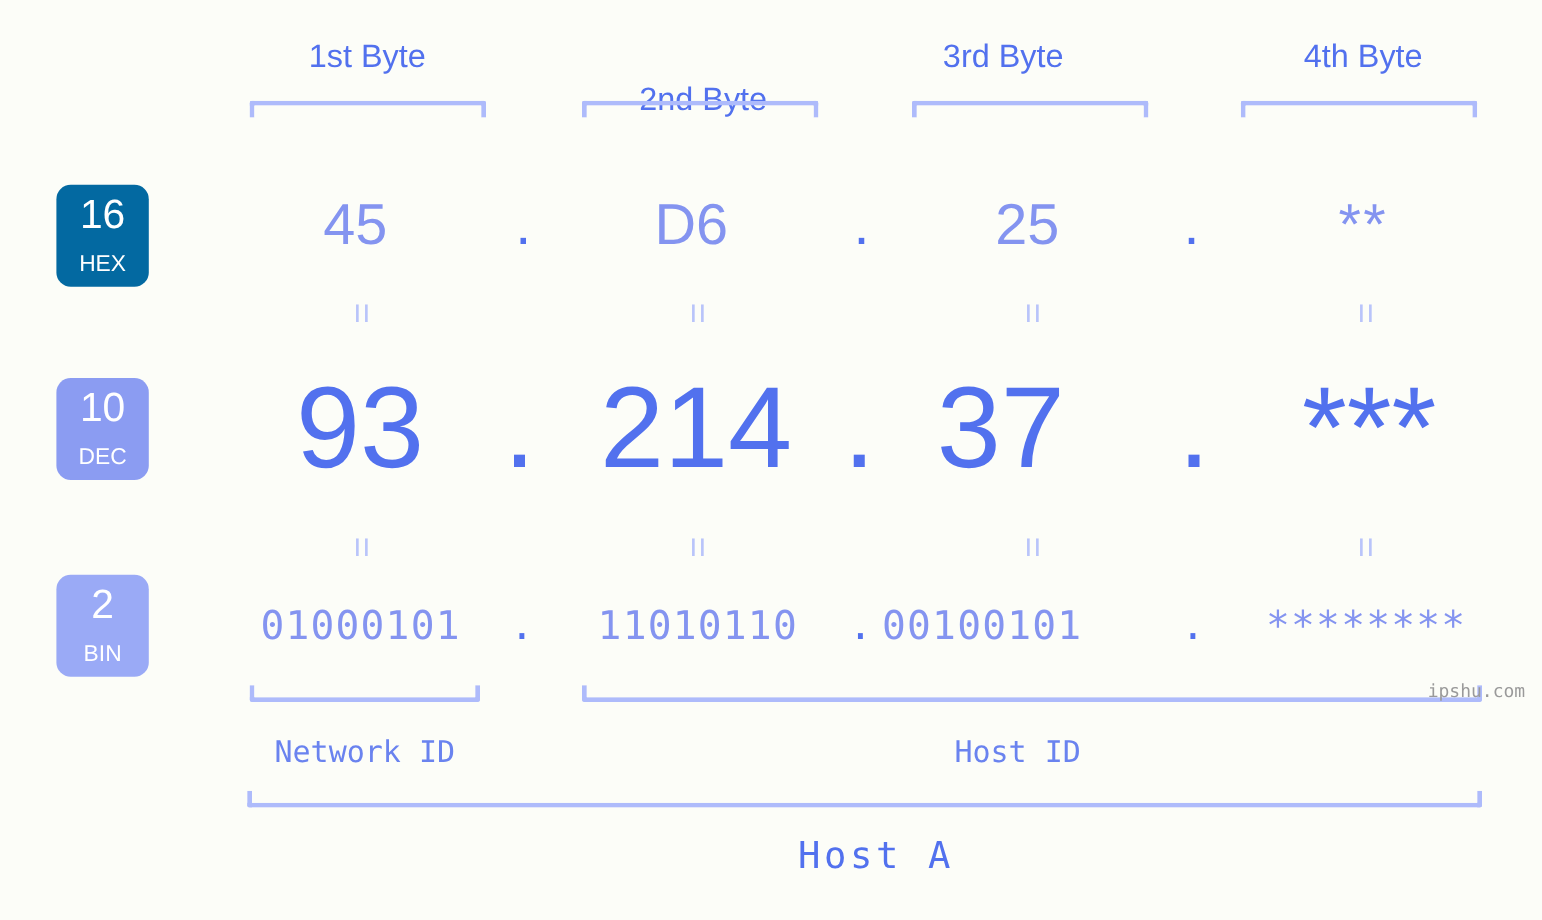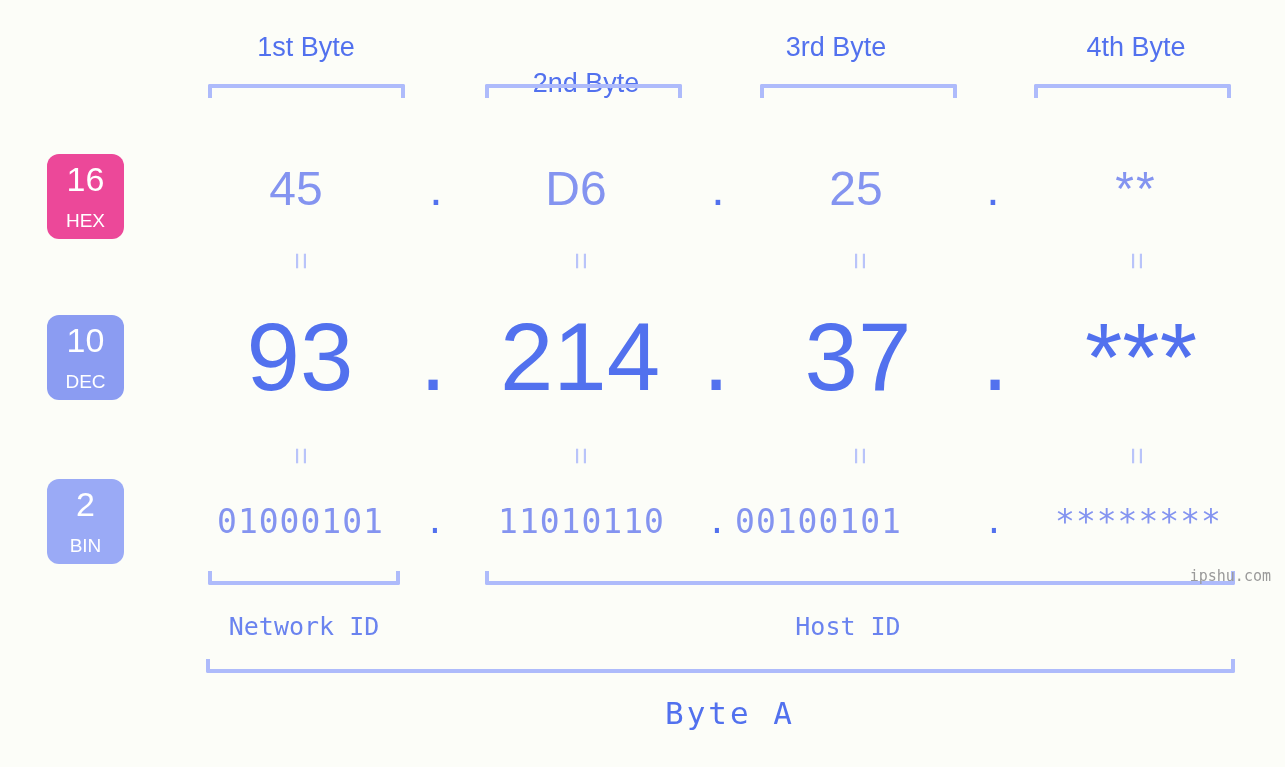--- a/index.html
+++ b/index.html
@@ -76,21 +76,21 @@
     font-size: 34px;
     line-height: 34px;
     font-weight: 400;
   }
   .badge .sub {
     font-size: 19px;
     line-height: 22px;
     margin-top: 14px;
     font-weight: 400;
   }
-  #badge-hex { top: 154px; height: 85px; background: #ec4899; }
+  #badge-hex { top: 154px; height: 85px; background: #0369a1; }
   #badge-dec { top: 315px; height: 85px; background: #8b9cf2; }
   #badge-bin { top: 479px; height: 85px; background: #9aaaf6; }
 
   
   .row {
     position: absolute;
     left: 0;
     width: 1285px;
     height: 0;
   }
@@ -243,21 +243,21 @@
   <div class="eq" style="left:281px; top:246px;">=</div>
   <div class="eq" style="left:561px; top:246px;">=</div>
   <div class="eq" style="left:840px; top:246px;">=</div>
   <div class="eq" style="left:1117px; top:246px;">=</div>
 
   <div class="row" style="top:357px;">
     <div class="cell dec-val" style="left:210px; width:180px;">93</div>
     <div class="cell dec-dot" style="left:403px; width:60px;">.</div>
     <div class="cell dec-val" style="left:488px; width:184px;">214</div>
     <div class="cell dec-dot" style="left:686px; width:60px;">.</div>
-    <div class="cell dec-val" style="left:768px; width:180px;">37</div>
+    <div class="cell dec-val" style="left:744px; width:180px;">37</div>
     <div class="cell dec-dot" style="left:965px; width:60px;">.</div>
     <div class="cell dec-star" style="left:1046px; width:190px;">***</div>
   </div>
 
   <div class="eq" style="left:281px; top:441px;">=</div>
   <div class="eq" style="left:561px; top:441px;">=</div>
   <div class="eq" style="left:840px; top:441px;">=</div>
   <div class="eq" style="left:1117px; top:441px;">=</div>
 
   <div class="row" style="top:521px;">
@@ -271,17 +271,17 @@
   </div>
 
   <div class="bracket-up" style="left:208px; top:571px; width:192px;"></div>
   <div class="bracket-up" style="left:485px; top:571px; width:750px;"></div>
 
   <div class="id-label" style="left:760px; top:612px; width:176px;">Host ID</div>
   <div class="id-label" style="left:204px; top:612px; width:200px;">Network ID</div>
 
   <div class="bracket-up" style="left:206px; top:659px; width:1029px;"></div>
 
-  <div class="class-label" style="left:560px; top:695px; width:340px;">Byte A</div>
+  <div class="class-label" style="left:560px; top:695px; width:340px;">Host A</div>
 
   <div id="watermark">ipshu.com</div>
 
 </div>
 
 </body></html>

